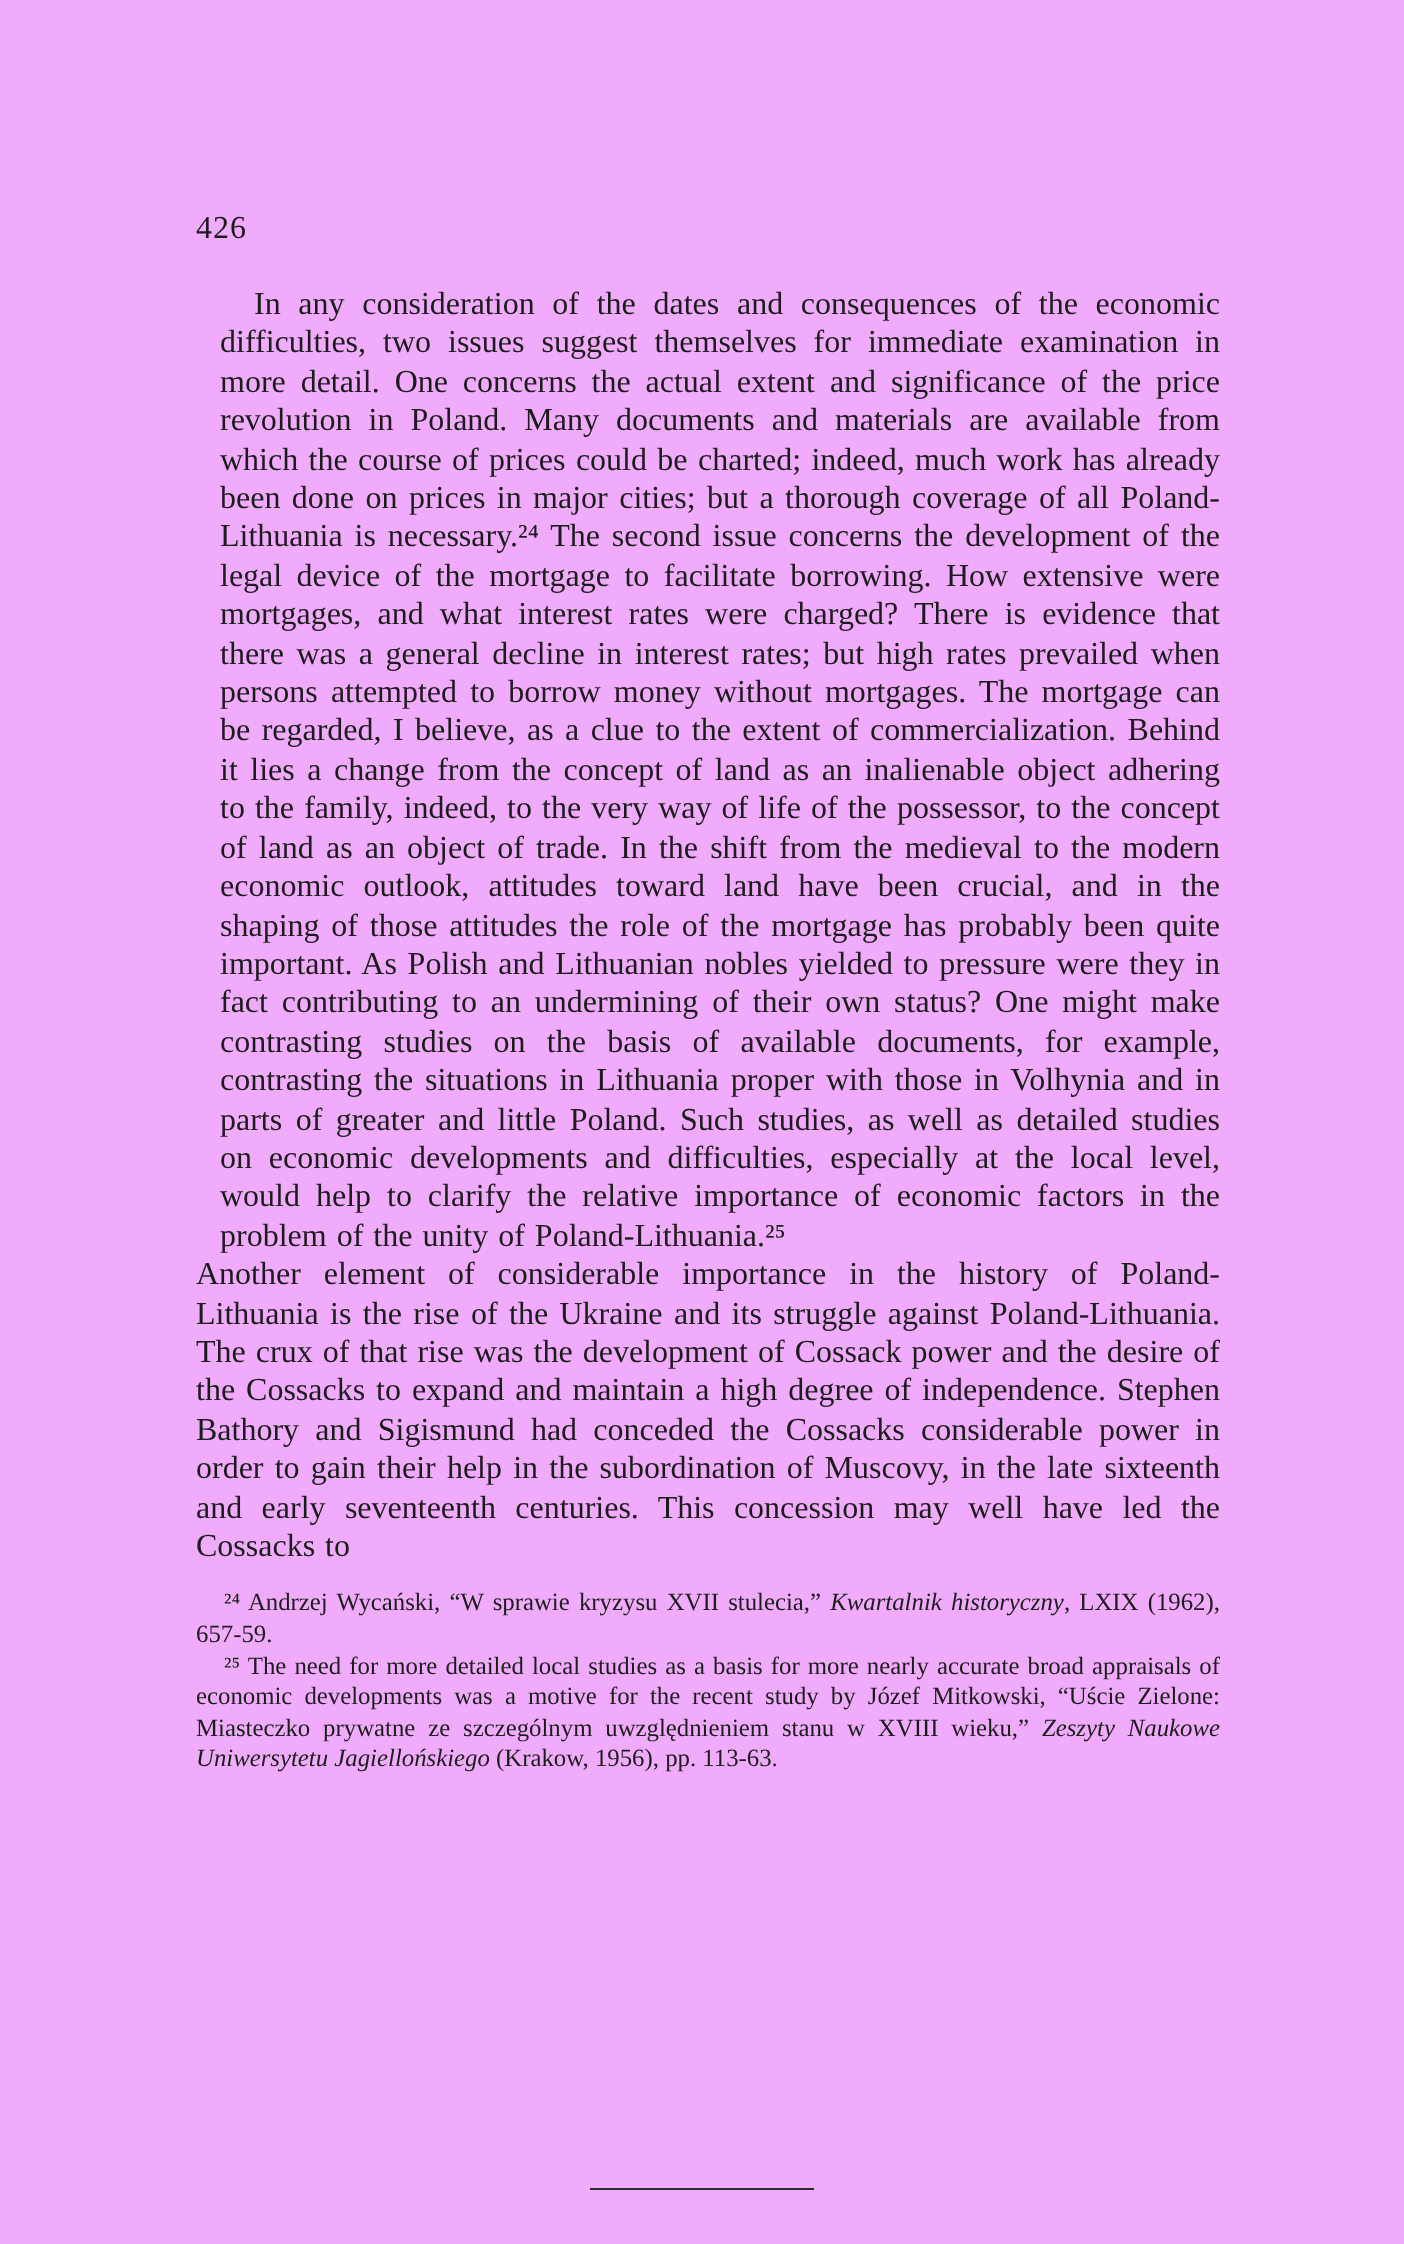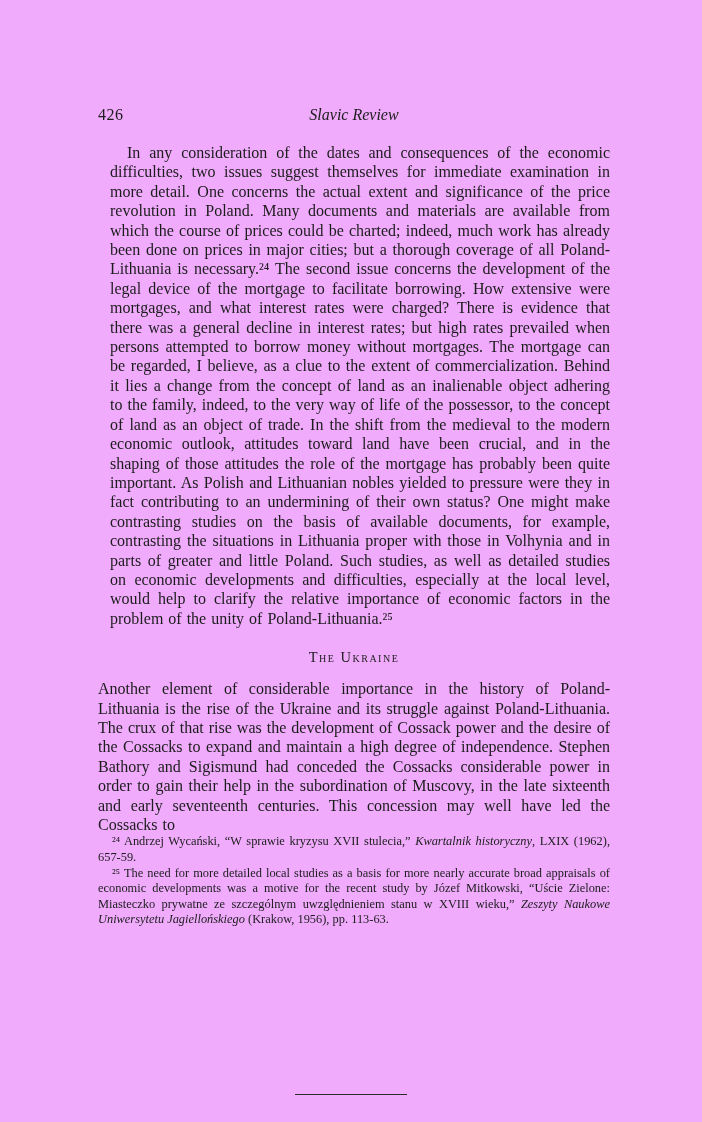--- a/index.html
+++ b/index.html
@@ -41,20 +41,21 @@
   .body-para.indent { text-indent: 17px; margin-left: 12px; }
   .section-heading {
     margin: 21px 0 13px 0;
     text-align: center;
     font-size: 14.5px;
     font-weight: 400;
     font-variant: small-caps;
     letter-spacing: 1.5px;
   }
   .footnotes {
+    margin-top: 11px;
     font-size: 12.4px;
     line-height: 15.6px;
   }
   .footnote {
     margin: 0;
     text-align: justify;
     text-indent: 14px;
   }
   .footnote .fn-italic { font-style: italic; }
   .bottom-rule {
@@ -66,27 +67,25 @@
     border-top: 1.5px solid #2b2b2b;
   }
 </style>
 </head>
 <body>
 
 <div class="page">
 
   <header class="page-header">
     <span class="page-number">426</span>
-    <span class="journal-title">Slavic Review</span>
   </header>
 
   <main>
     <p class="body-para indent">In any consideration of the dates and consequences of the economic difficulties, two issues suggest themselves for immediate examination in more detail. One concerns the actual extent and significance of the price revolution in Poland. Many documents and materials are available from which the course of prices could be charted; indeed, much work has already been done on prices in major cities; but a thorough coverage of all Poland-Lithuania is necessary.²⁴ The second issue concerns the development of the legal device of the mortgage to facilitate borrowing. How extensive were mortgages, and what interest rates were charged? There is evidence that there was a general decline in interest rates; but high rates prevailed when persons attempted to borrow money without mortgages. The mortgage can be regarded, I believe, as a clue to the extent of commercialization. Behind it lies a change from the concept of land as an inalienable object adhering to the family, indeed, to the very way of life of the possessor, to the concept of land as an object of trade. In the shift from the medieval to the modern economic outlook, attitudes toward land have been crucial, and in the shaping of those attitudes the role of the mortgage has probably been quite important. As Polish and Lithuanian nobles yielded to pressure were they in fact contributing to an undermining of their own status? One might make contrasting studies on the basis of available documents, for example, contrasting the situations in Lithuania proper with those in Volhynia and in parts of greater and little Poland. Such studies, as well as detailed studies on economic developments and difficulties, especially at the local level, would help to clarify the relative importance of economic factors in the problem of the unity of Poland-Lithuania.²⁵</p>
 
-    <h2 class="section-heading">The Ukraine</h2>
 
     <p class="body-para">Another element of considerable importance in the history of Poland-Lithuania is the rise of the Ukraine and its struggle against Poland-Lithuania. The crux of that rise was the development of Cossack power and the desire of the Cossacks to expand and maintain a high degree of independence. Stephen Bathory and Sigismund had conceded the Cossacks considerable power in order to gain their help in the subordination of Muscovy, in the late sixteenth and early seventeenth centuries. This concession may well have led the Cossacks to</p>
 
     <div class="footnotes">
       <p class="footnote"><span>²⁴ Andrzej Wycański, “W sprawie kryzysu XVII stulecia,” </span><span class="fn-italic">Kwartalnik historyczny</span><span>, LXIX (1962), 657-59.</span></p>
       <p class="footnote"><span>²⁵ The need for more detailed local studies as a basis for more nearly accurate broad appraisals of economic developments was a motive for the recent study by Józef Mitkowski, “Uście Zielone: Miasteczko prywatne ze szczególnym uwzględnieniem stanu w XVIII wieku,” </span><span class="fn-italic">Zeszyty Naukowe Uniwersytetu Jagiellońskiego</span><span> (Krakow, 1956), pp. 113-63.</span></p>
     </div>
   </main>
 
   <div class="bottom-rule"></div>

